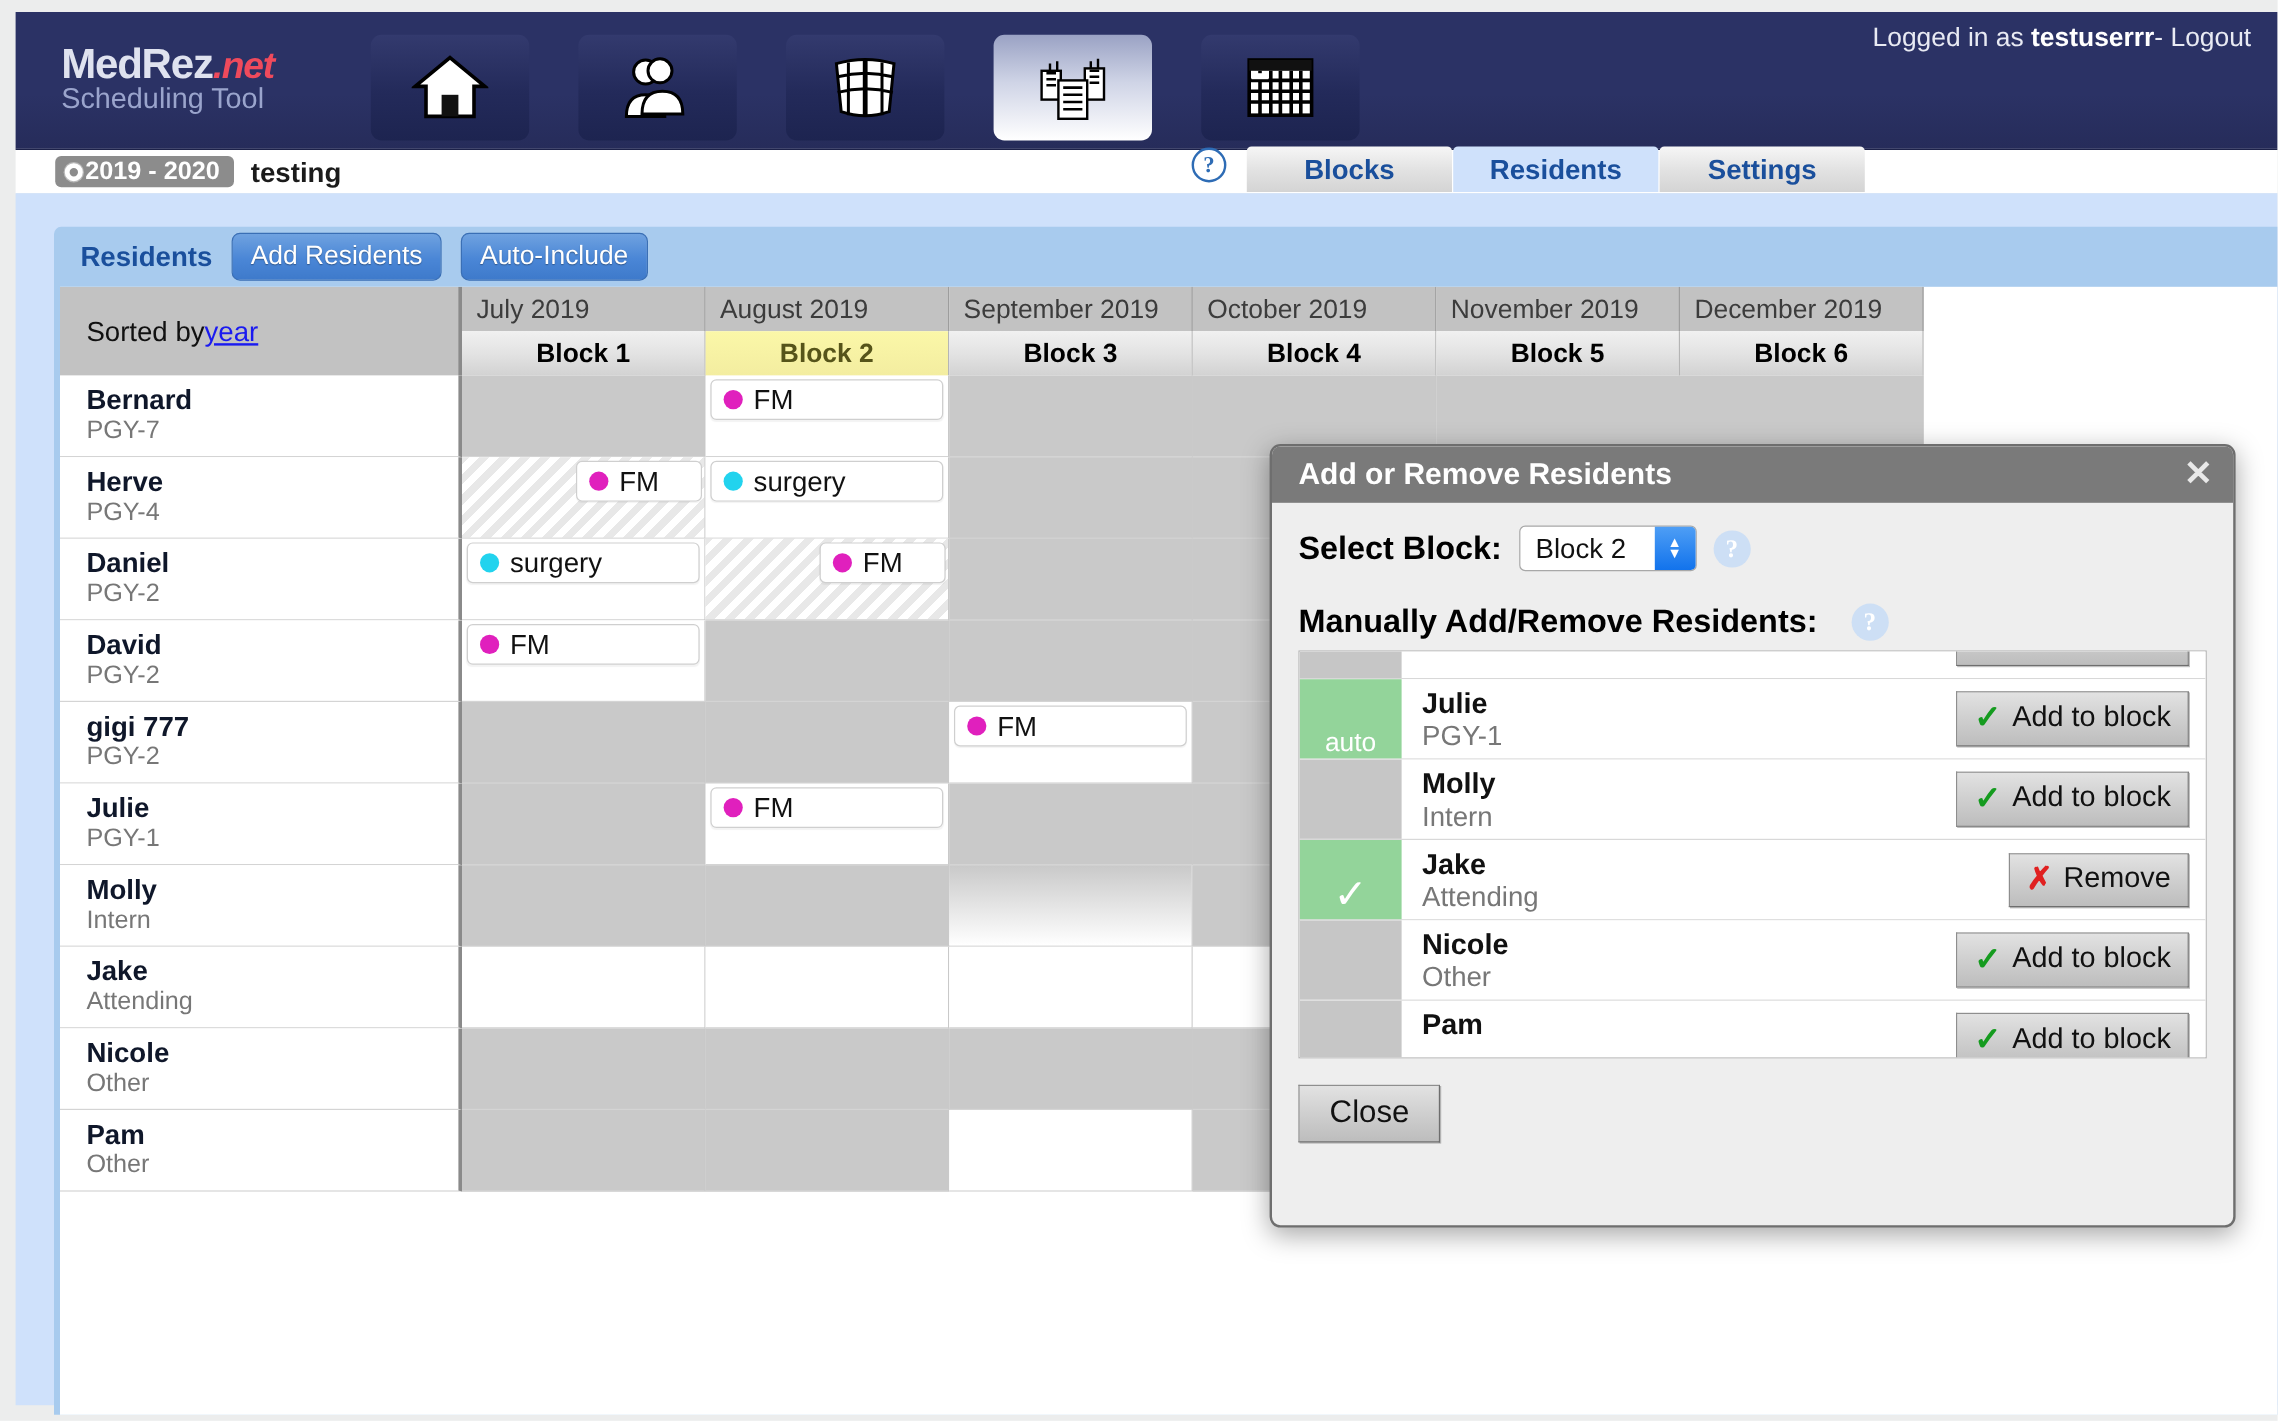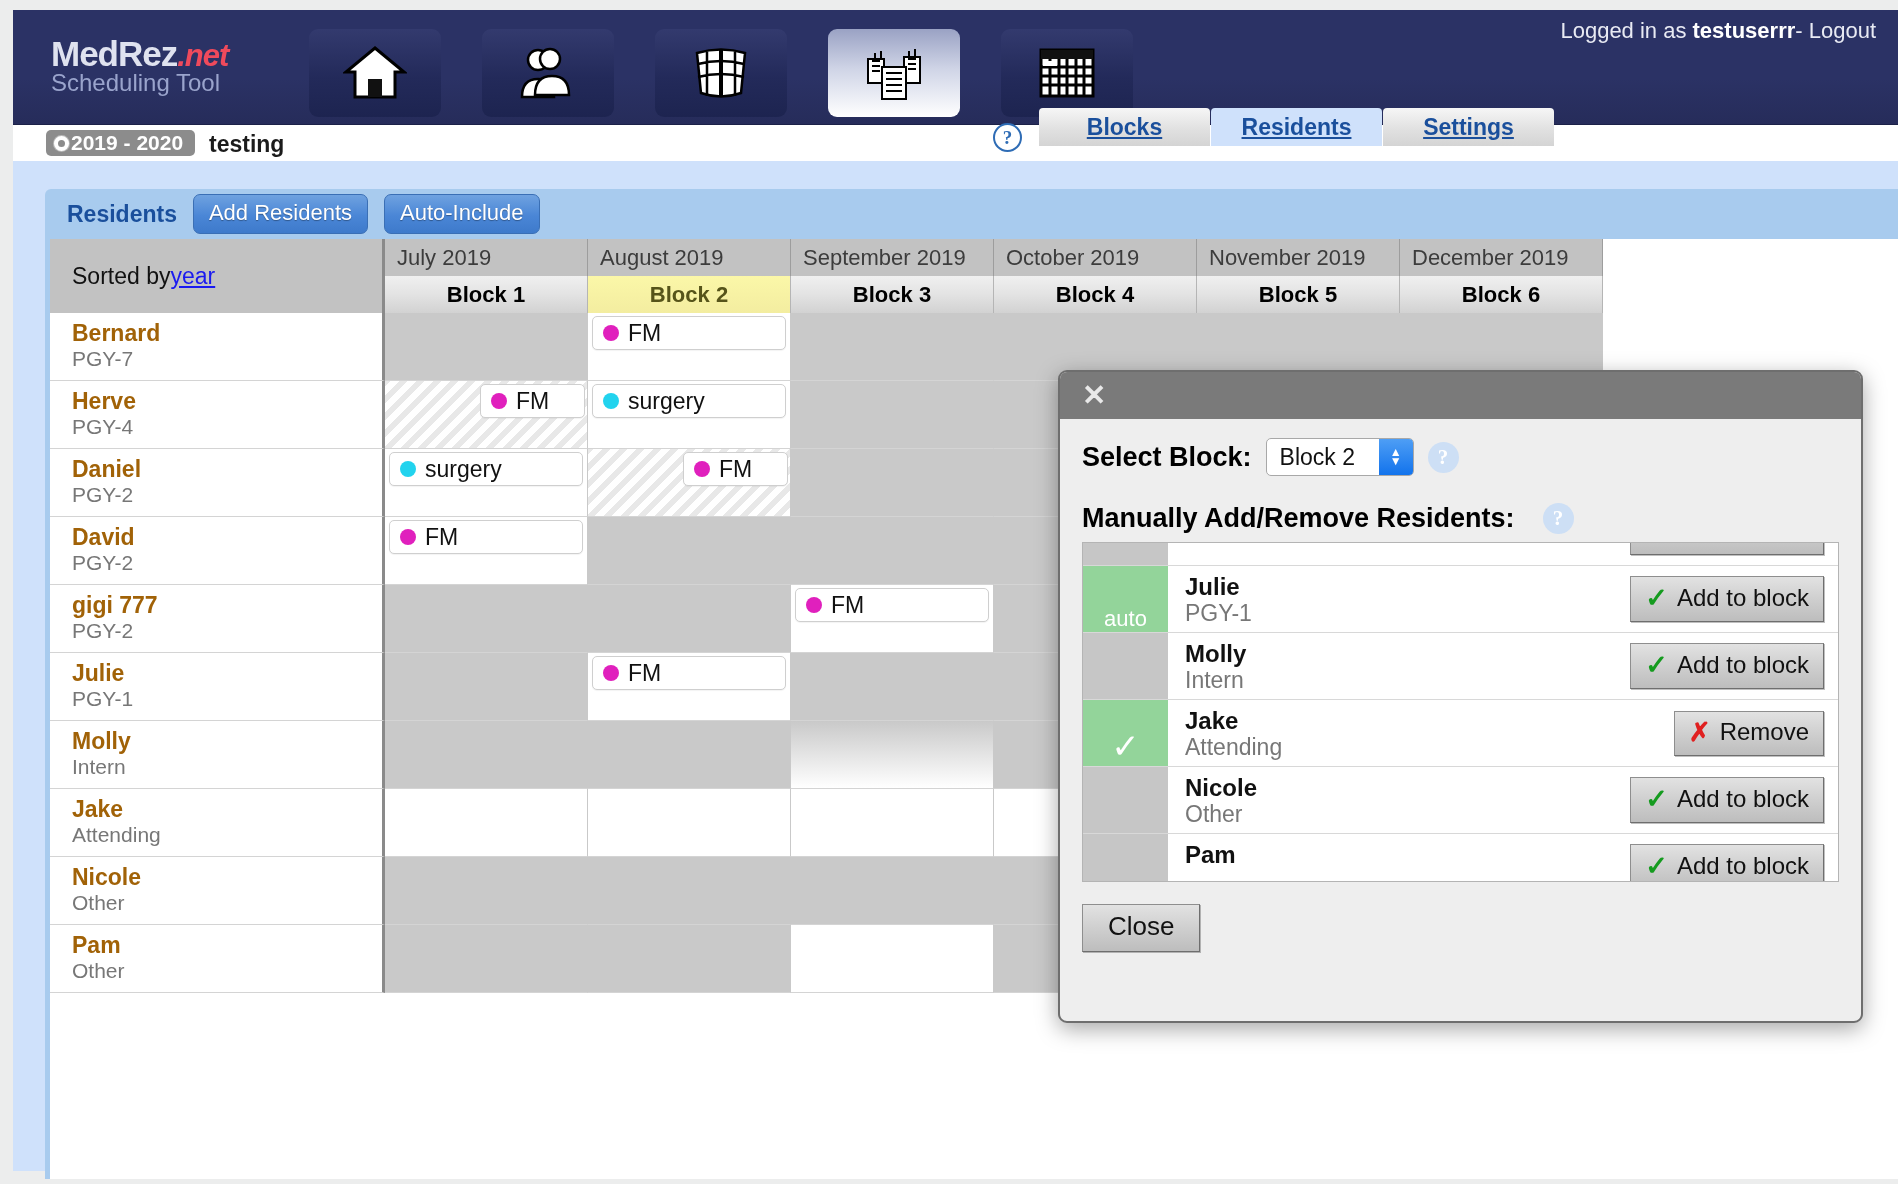--- a/index.html
+++ b/index.html
@@ -63,25 +63,25 @@
   }
   #helpTop{ position:absolute; left:993px; top:123px; }
   .helpicon{
     width:29px; height:29px; border-radius:50%;
     border:2px solid #2e6cb5; color:#2e6cb5;
     font-size:19px; font-weight:bold; display:flex;
     align-items:center; justify-content:center;
     background:#fff; font-family:"Liberation Serif",serif;
   }
   .tab{
-    position:absolute; top:108px; height:38px;
+    position:absolute; top:122px; height:38px;
     display:flex; align-items:center; justify-content:center;
     font-size:23px; font-weight:bold; color:#1a4f9c;
     background:linear-gradient(to bottom,#f6f6f6 0%,#e1e1e1 55%,#d4d4d4 100%);
-    border-top-left-radius:4px; border-top-right-radius:4px;text-decoration:underline;
+    border-top-left-radius:4px; border-top-right-radius:4px;
   }
   .tab.active{ background:#cfe1fb; color:#1a4f9c; }
 
   
   #mainpanel{
     position:absolute; left:13px; top:161px; width:1885px; height:1010px;
     background:#cfe1fb;
   }
   #innerpanel{
     position:absolute; left:32px; top:28px; width:1853px; height:990px;
@@ -133,21 +133,21 @@
     color:#56541a;
   }
 
   
   .resrow{ display:flex; height:68px; }
   .rescell-name{
     width:335px; flex:0 0 335px; background:#fff;
     border-right:3px solid #8a8a8a; border-bottom:1px solid #d4d4d4;
     padding:7px 0 0 22px;
   }
-  .resname{ font-size:23px; font-weight:bold; color:#a16207; line-height:1.15; }
+  .resname{ font-size:23px; font-weight:bold; color:#0f172a; line-height:1.15; }
   .reslevel{ font-size:21px; color:#777; line-height:1.2; }
   .cell{
     width:203px; flex:0 0 203px; position:relative;
     border-right:1px solid #c9c9c9; border-bottom:1px solid #d4d4d4;
     background:#ffffff;
   }
   .cell.gray{ background:#c9c9c9; }
   .cell.stripe{
     background-image:repeating-linear-gradient(-45deg,#ffffff 0 6px,#e8e8e8 6px 12px);
   }
@@ -542,20 +542,21 @@
             <div class="cell gray"></div>
             <div class="cell white"></div>
           </div>
         </div>
     </div>
   </div>
 </div>
 
 <div id="modal">
   <div id="modalhdr">
+    <span id="modaltitle">Add or Remove Residents</span>
     <span id="modalclose">✕</span>
   </div>
   <div id="modalbody">
 
     <div class="mrow1">
       <span class="mlabel">Select Block:</span>
       <span class="selwrap">
         <span>Block 2</span>
         <span class="selarrow">
             <span>▲</span>

